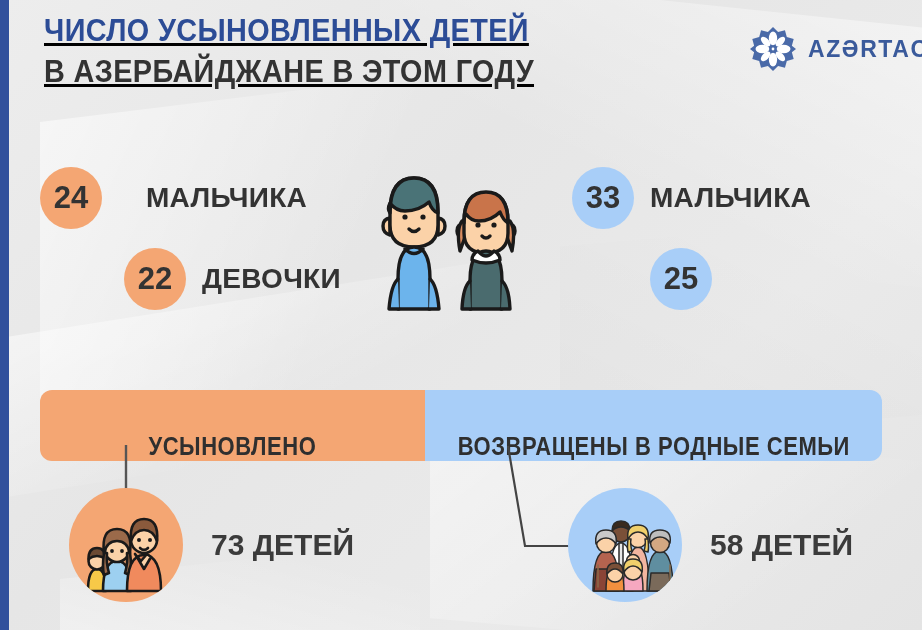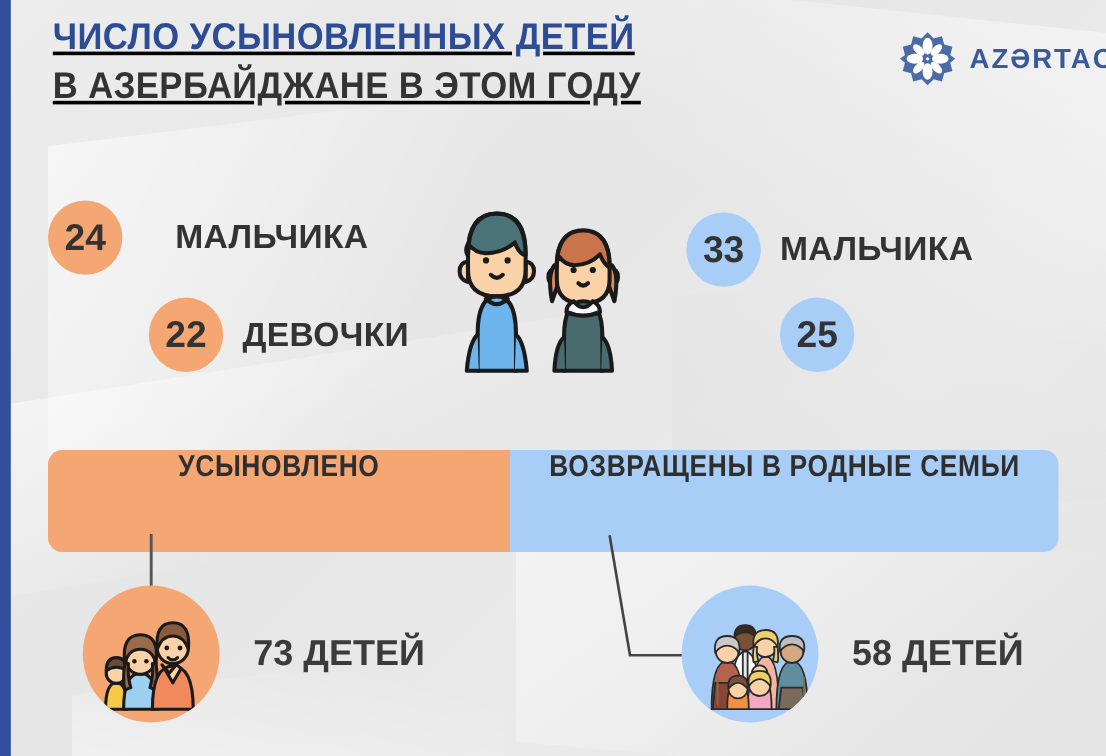--- a/index.html
+++ b/index.html
@@ -128,37 +128,37 @@
   .stat-label {
     font-size: 28px;
     font-weight: bold;
     color: #333333;
     letter-spacing: 0.3px;
     margin-left: 16px;
     white-space: nowrap;
   }
   #stat-boys-adopted   { left: 40px;  top: 167px; gap: 28px; }
   #stat-girls-adopted  { left: 124px; top: 248px; }
-  #stat-boys-returned  { left: 572px; top: 177px; }
+  #stat-boys-returned  { left: 572px; top: 167px; }
   #stat-girls-returned { left: 650px; top: 248px; }
 
   
   #kids-illustration {
     position: absolute;
     left: 360px; top: 163px;
     width: 180px; height: 150px;
   }
 
   
   #banner-adopted, #banner-returned {
     position: absolute;
-    top: 375px;
-    height: 85px;
-    display: flex;
-    align-items: flex-start;
+    top: 390px;
+    height: 71px;
+    display: flex;
+    align-items: flex-end;
     justify-content: center;
   }
   #banner-adopted {
     left: 40px;
     width: 385px;
     background: #f4a673;
     border-top-left-radius: 12px;
     border-bottom-left-radius: 12px;
   }
   #banner-returned {

